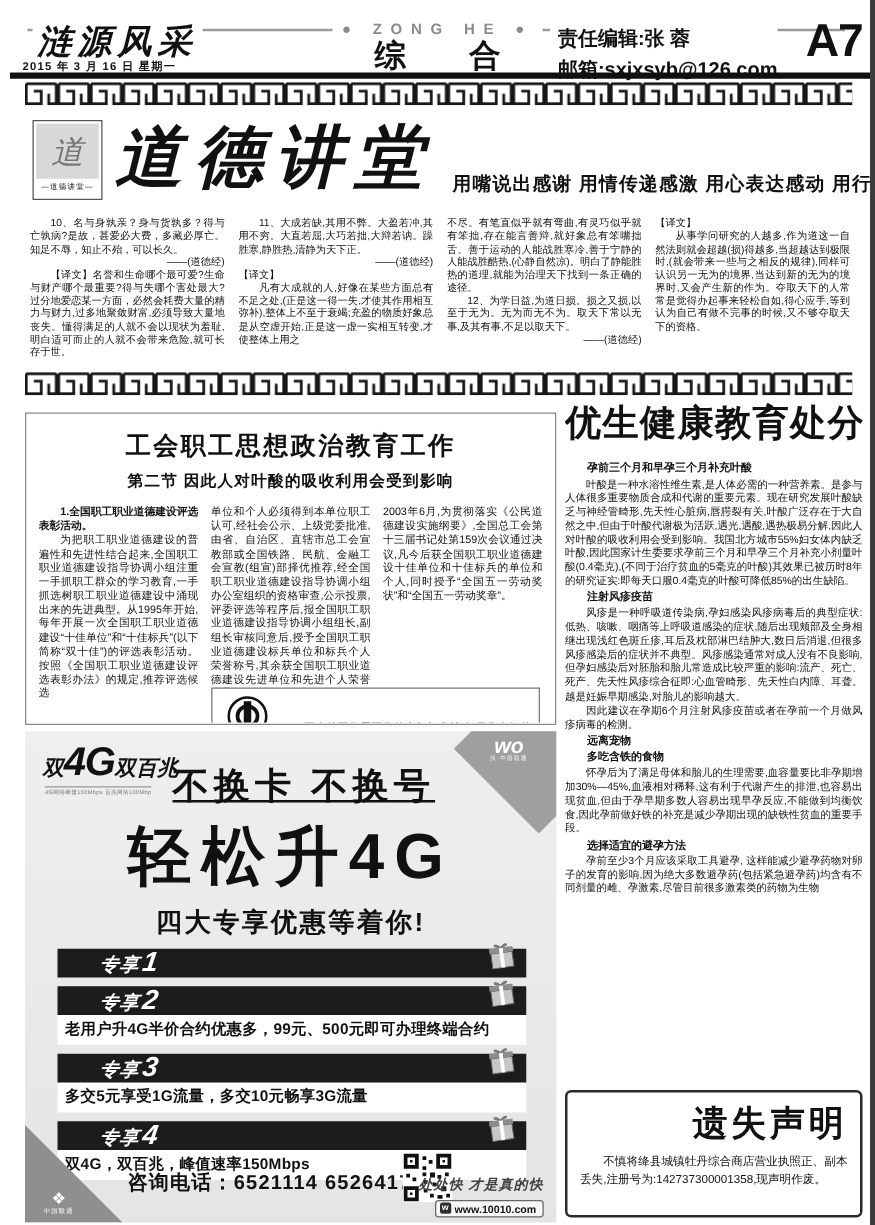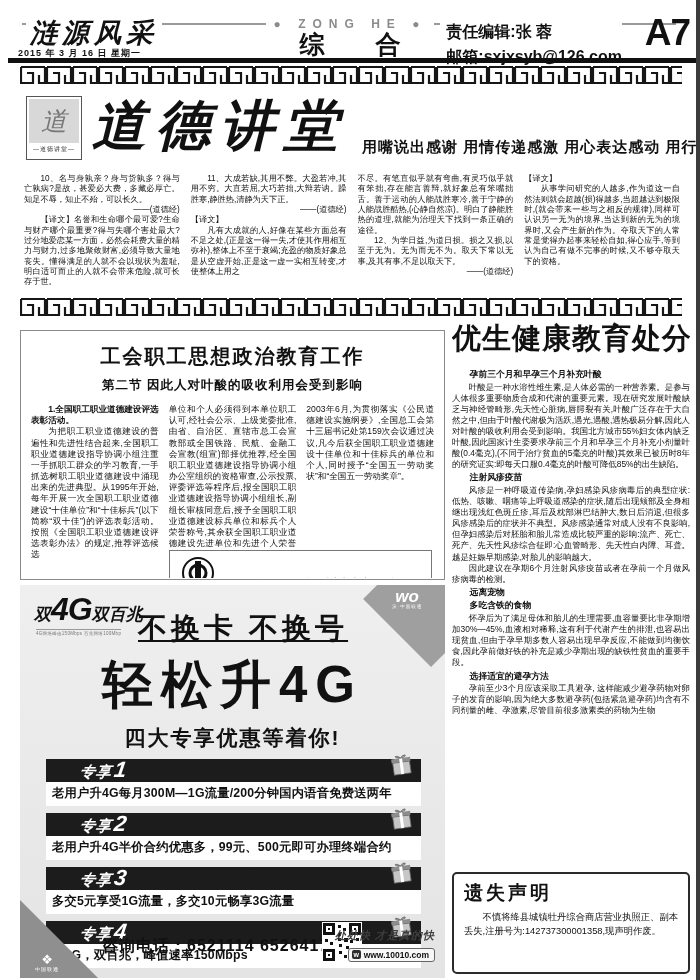--- a/index.html
+++ b/index.html
@@ -53,21 +53,21 @@
   .health-title { font-size:29px; font-weight:900; letter-spacing:1px; white-space:nowrap; }
   .health-body { margin-top:10px; font-size:8.4px; line-height:1.32; }
   .health-body h4 { font-size:8.8px; font-weight:bold; text-indent:2em; margin:2px 0 1px; }
   .health-body p { text-indent:2em; text-align:justify; }
   .last-sec { overflow:visible; }
   .pop-float { float:right; width:132px; height:84px; margin:4px 0 0 6px; display:flex; align-items:center; justify-content:center; }
   .pop-text { font-size:31px; font-weight:900; white-space:nowrap; color:#fff; transform:skewX(-10deg) rotate(-5deg); -webkit-text-stroke:2px #111; text-shadow:2px 2px 0 #111, -1px -1px 0 #111, 1px -1px 0 #111, -1px 1px 0 #111; letter-spacing:-1px; }
 
   
   .loss-box { position:absolute; left:452px; top:872px; width:238px; height:102px; border:2px solid #2b2b2b; border-radius:5px; padding:6px 10px; }
-  .loss-title { text-align:left; font-size:19px; font-weight:900; letter-spacing:3px; }
+  .loss-title { text-align:right; font-size:28px; font-weight:900; letter-spacing:3px; }
   .loss-paras p { font-size:9.3px; line-height:1.5; text-indent:2em; text-align:justify; margin-top:5px; }
 
   
   .ad { position:absolute; left:20px; top:585px; width:425px; height:393px; background:linear-gradient(180deg,#efefef,#e4e4e4); overflow:hidden; }
   .ad-logo { position:absolute; left:14px; top:8px; line-height:1; white-space:nowrap; }
   .ad-logo .p1,.ad-logo .p3 { font-size:17px; font-weight:900; font-style:italic; }
   .ad-logo .p2 { font-size:32px; font-weight:900; font-style:italic; letter-spacing:-1px; }
   .ad-fine { position:absolute; left:16px; top:44px; font-size:4.5px; color:#777; letter-spacing:.3px; border-top:1px solid #999; padding-top:1px; }
   .wo-diamond { position:absolute; right:-34px; top:-34px; width:96px; height:96px; background:#9f9f9f; transform:rotate(45deg); display:flex; align-items:center; justify-content:center; }
   .wo-inner { transform:rotate(-45deg); color:#fff; text-align:center; font-weight:900; font-style:italic; font-size:17px; line-height:1; margin-top:34px; margin-right:34px; }
@@ -78,21 +78,21 @@
   .offer { position:relative; margin:7px 24px 0 26px; }
   .offer-bar { position:relative; height:23px; background:#1c1c1c; display:flex; align-items:center; }
   .offer-tag { display:flex; align-items:baseline; margin-left:34px; color:#fff; font-style:italic; transform:skewX(-8deg); }
   .offer-tag .tg { font-size:15px; font-weight:900; letter-spacing:1px; }
   .offer-tag .num { font-size:22px; font-weight:900; margin-left:2px; line-height:0.9; }
   .gift { position:absolute; right:6px; top:-6px; }
   .offer-text { background:#fff; font-size:12.3px; font-weight:bold; padding:3px 6px 4px; letter-spacing:.2px; white-space:nowrap; overflow:hidden; }
   .ad-footer { position:absolute; left:0; bottom:6px; width:100%; height:52px; }
   .ad-phone { position:absolute; left:82px; top:16px; font-size:16px; font-weight:900; letter-spacing:1px; }
   .qr { position:absolute; left:302px; top:2px; }
-  .ad-slogan { position:absolute; right:10px; top:8px; text-align:right; }
+  .ad-slogan { position:absolute; right:10px; top:20px; text-align:right; }
   .ad-slogan .s1 { font-size:11px; font-weight:900; font-style:italic; color:#3f3f3f; letter-spacing:1px; }
   .site-box { margin-top:4px; border:1px solid #666; border-radius:3px; background:#f7f7f7; font-size:8.5px; font-weight:bold; padding:1px 5px 1px 3px; display:inline-flex; align-items:flex-start; gap:3px; }
   .wb-ico { width:9px; height:9px; background:#2e2e2e; border-radius:2px; color:#fff; font-size:7px; line-height:9px; text-align:center; }
   .unicom-tri { position:absolute; left:0; bottom:0; width:0; height:0; border-bottom:78px solid #8f8f8f; border-right:78px solid transparent; }
   .unicom-mark { position:absolute; left:7px; bottom:6px; color:#fff; text-align:center; width:40px; }
   .unicom-mark .knot { font-size:13px; line-height:1; }
   .unicom-mark .nm { display:block; font-size:5px; letter-spacing:1px; }
 </style>
 </head>
 <body>
@@ -243,21 +243,20 @@
           </div>
         <svg class="gift" width="26" height="24" viewBox="0 0 26 24">
             <g transform="rotate(-8 13 12)">
               <rect x="4" y="9" width="17" height="12" fill="#c7c7c7" stroke="#666" stroke-width="0.8"></rect>
               <rect x="3" y="5" width="19" height="4" fill="#8d8d8d"></rect>
               <rect x="11" y="5" width="3" height="16" fill="#fff"></rect>
               <path d="M12.5 5 C8 0.5,4 3.5,12.5 5 M12.5 5 C17 0.5,21 3.5,12.5 5" stroke="#777" fill="#e2e2e2" stroke-width="1"></path>
             </g>
           </svg>
       </div>
-      <div class="offer-text">老用户升4G每月300M—1G流量/200分钟国内语音免费送两年</div>
     </div>
     <div class="offer">
       <div class="offer-bar">
         <div class="offer-tag">
             <span class="tg">专享</span>
             <span class="num">2</span>
           </div>
         <svg class="gift" width="26" height="24" viewBox="0 0 26 24">
             <g transform="rotate(-8 13 12)">
               <rect x="4" y="9" width="17" height="12" fill="#c7c7c7" stroke="#666" stroke-width="0.8"></rect>

